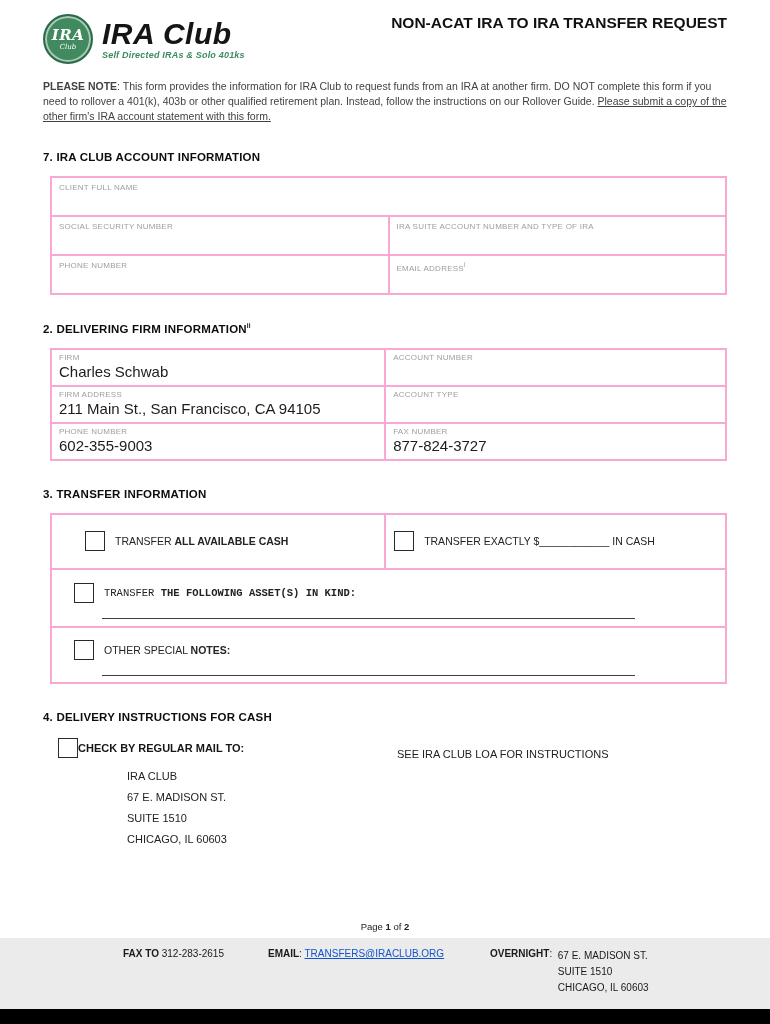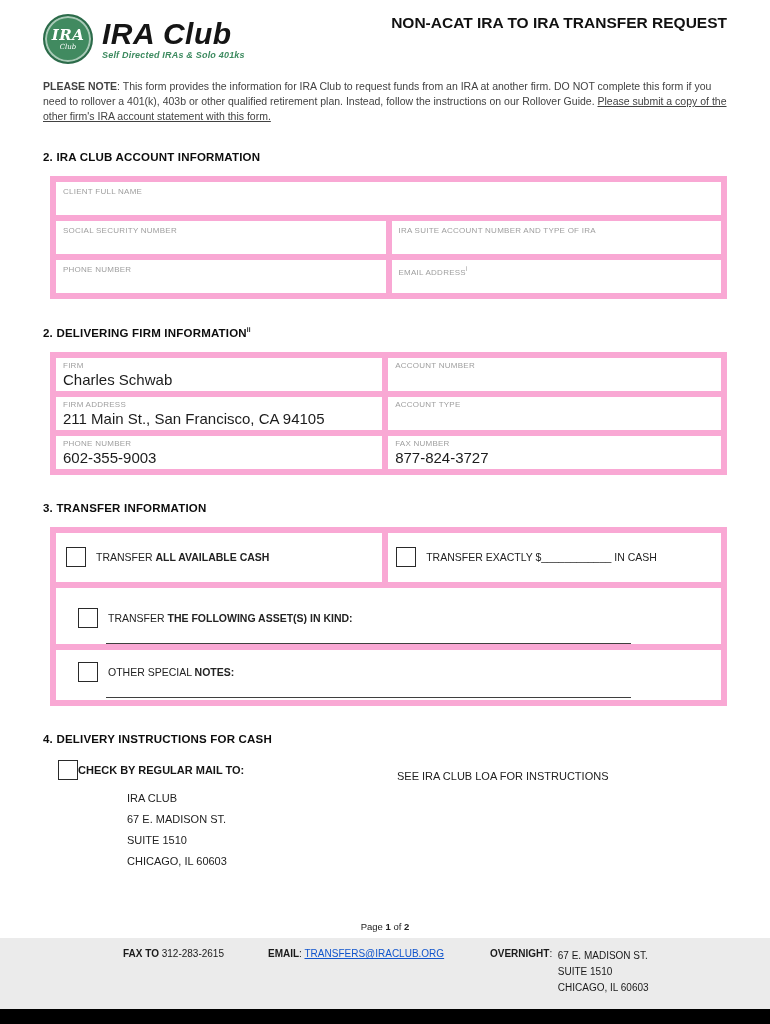--- a/index.html
+++ b/index.html
@@ -23,31 +23,31 @@
   
   .note { margin-top:15px; font-size:10.5px; color:#424242; line-height:15px; }
   .note .u { text-decoration:underline; }
 
   
   .sec-heading { margin-top:27px; font-size:11.5px; font-weight:700; color:#0d0d0d; letter-spacing:.2px; }
   sup { font-size:6.5px; vertical-align:super; }
 
   
   table.form-table { border-collapse:collapse; width:677px; margin:13px 0 0 7px; table-layout:fixed; }
-  table.form-table td { border:6px solid #f9a8d4; vertical-align:top;margin-left:26px; }
+  table.form-table td { border:2px solid #f9a8d4; vertical-align:top;margin-left:26px; }
   .col-l { width:49.5%; } .col-r { width:50.5%; }
   .fld-label { font-size:8px; color:#9e9e9e; letter-spacing:.25px; font-weight:400; }
   .t1 td { height:39px; padding:5px 7px; }
   .t2 td { height:37px; padding:3px 7px 2px; }
   .fld-value { font-size:15px; color:#1c1c1c; line-height:18px; margin-top:1px; }
 
   
-  .t3 .r1 td { height:55px; vertical-align:middle; padding-left:10px; }
+  .t3 .r1 td { height:55px; vertical-align:middle; padding-left:33px; }
   .t3 .r1 td.right { padding-left:8px; }
-  .t3 .r2 td { height:58px; padding:20px 0 0 22px; }
+  .t3 .r2 td { height:58px; padding:13px 0 0 22px;font-family:Liberation Mono, monospace; }
   .t3 .r3 td { height:56px; padding:12px 0 0 22px; }
   .check-row { display:flex; align-items:center; gap:10px; font-size:10.5px; color:#232323; }
   .checkbox { width:20px; height:20px; border:1.5px solid #2a2a2a; background:#fff; flex:none; cursor:pointer; }
   .blank-line { border-bottom:1px solid #3f3f3f; height:16px; margin:0 90px 0 28px; }
 
   
   .delivery { display:flex; margin:15px 0 0 15px; }
   .mail-block { width:282px; }
   .option-head { display:flex; align-items:center; font-size:11px; font-weight:700; color:#161616; }
   .address { margin:8px 0 0 69px; font-size:11px; color:#222; line-height:21px; }
@@ -81,21 +81,21 @@
         <div class="logo-text">
           <div class="brand">IRA Club</div>
           <div class="tagline">Self Directed IRAs &amp; Solo 401ks</div>
         </div>
       </div>
       <h1 class="doc-title">NON-ACAT IRA TO IRA TRANSFER REQUEST</h1>
     </header>
 
     <p class="note"><strong>PLEASE NOTE</strong><span>: This form provides the information for IRA Club to request funds from an IRA at another firm.  DO NOT complete this form if you need to rollover a 401(k), 403b or other qualified retirement plan. Instead, follow the instructions on our Rollover Guide. </span><span class="u">Please submit a copy of the other firm's IRA account statement with this form.</span></p>
 
-    <h2 class="sec-heading">2. IRA CLUB ACCOUNT INFORMATION</h2>
+    <h2 class="sec-heading">7. IRA CLUB ACCOUNT INFORMATION</h2>
 
     <table class="form-table t1">
       <tbody>
           <tr>
         <td colspan="2">
           <div class="fld-label">CLIENT FULL NAME</div>
           <div class="fld-value"></div>
         </td>
       </tr>
       <tr>

